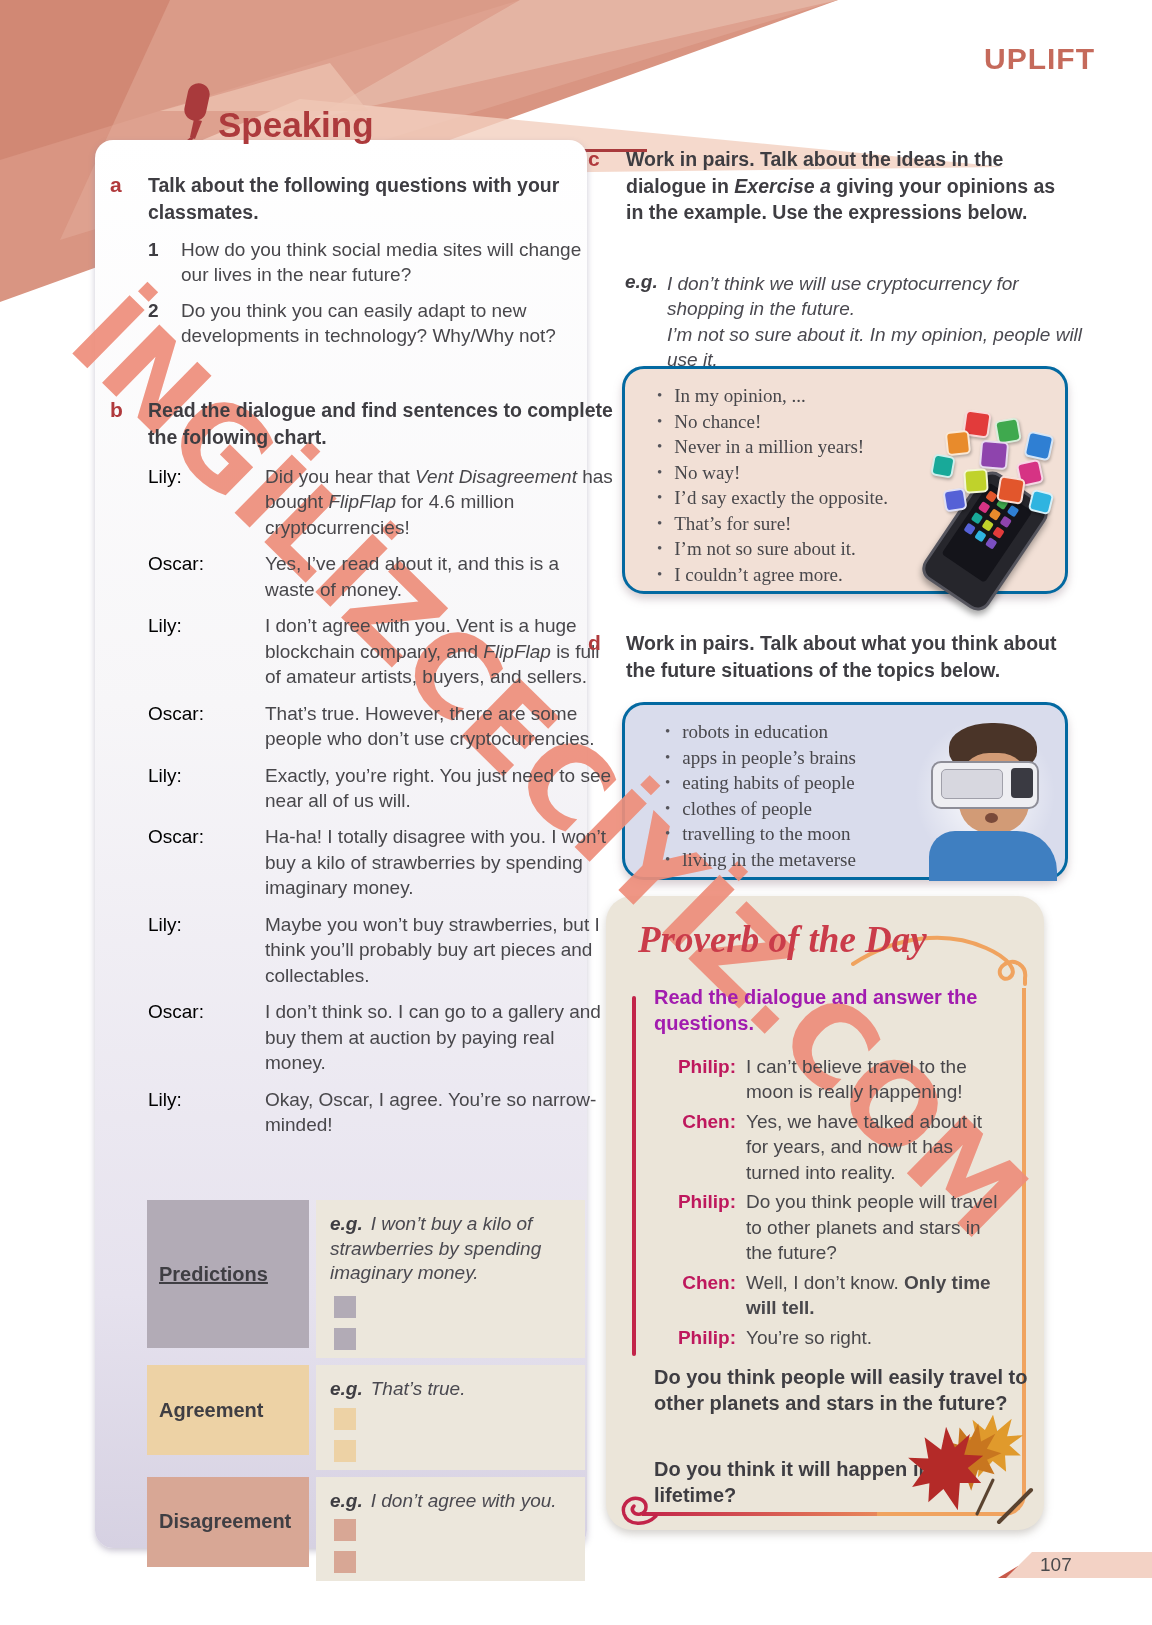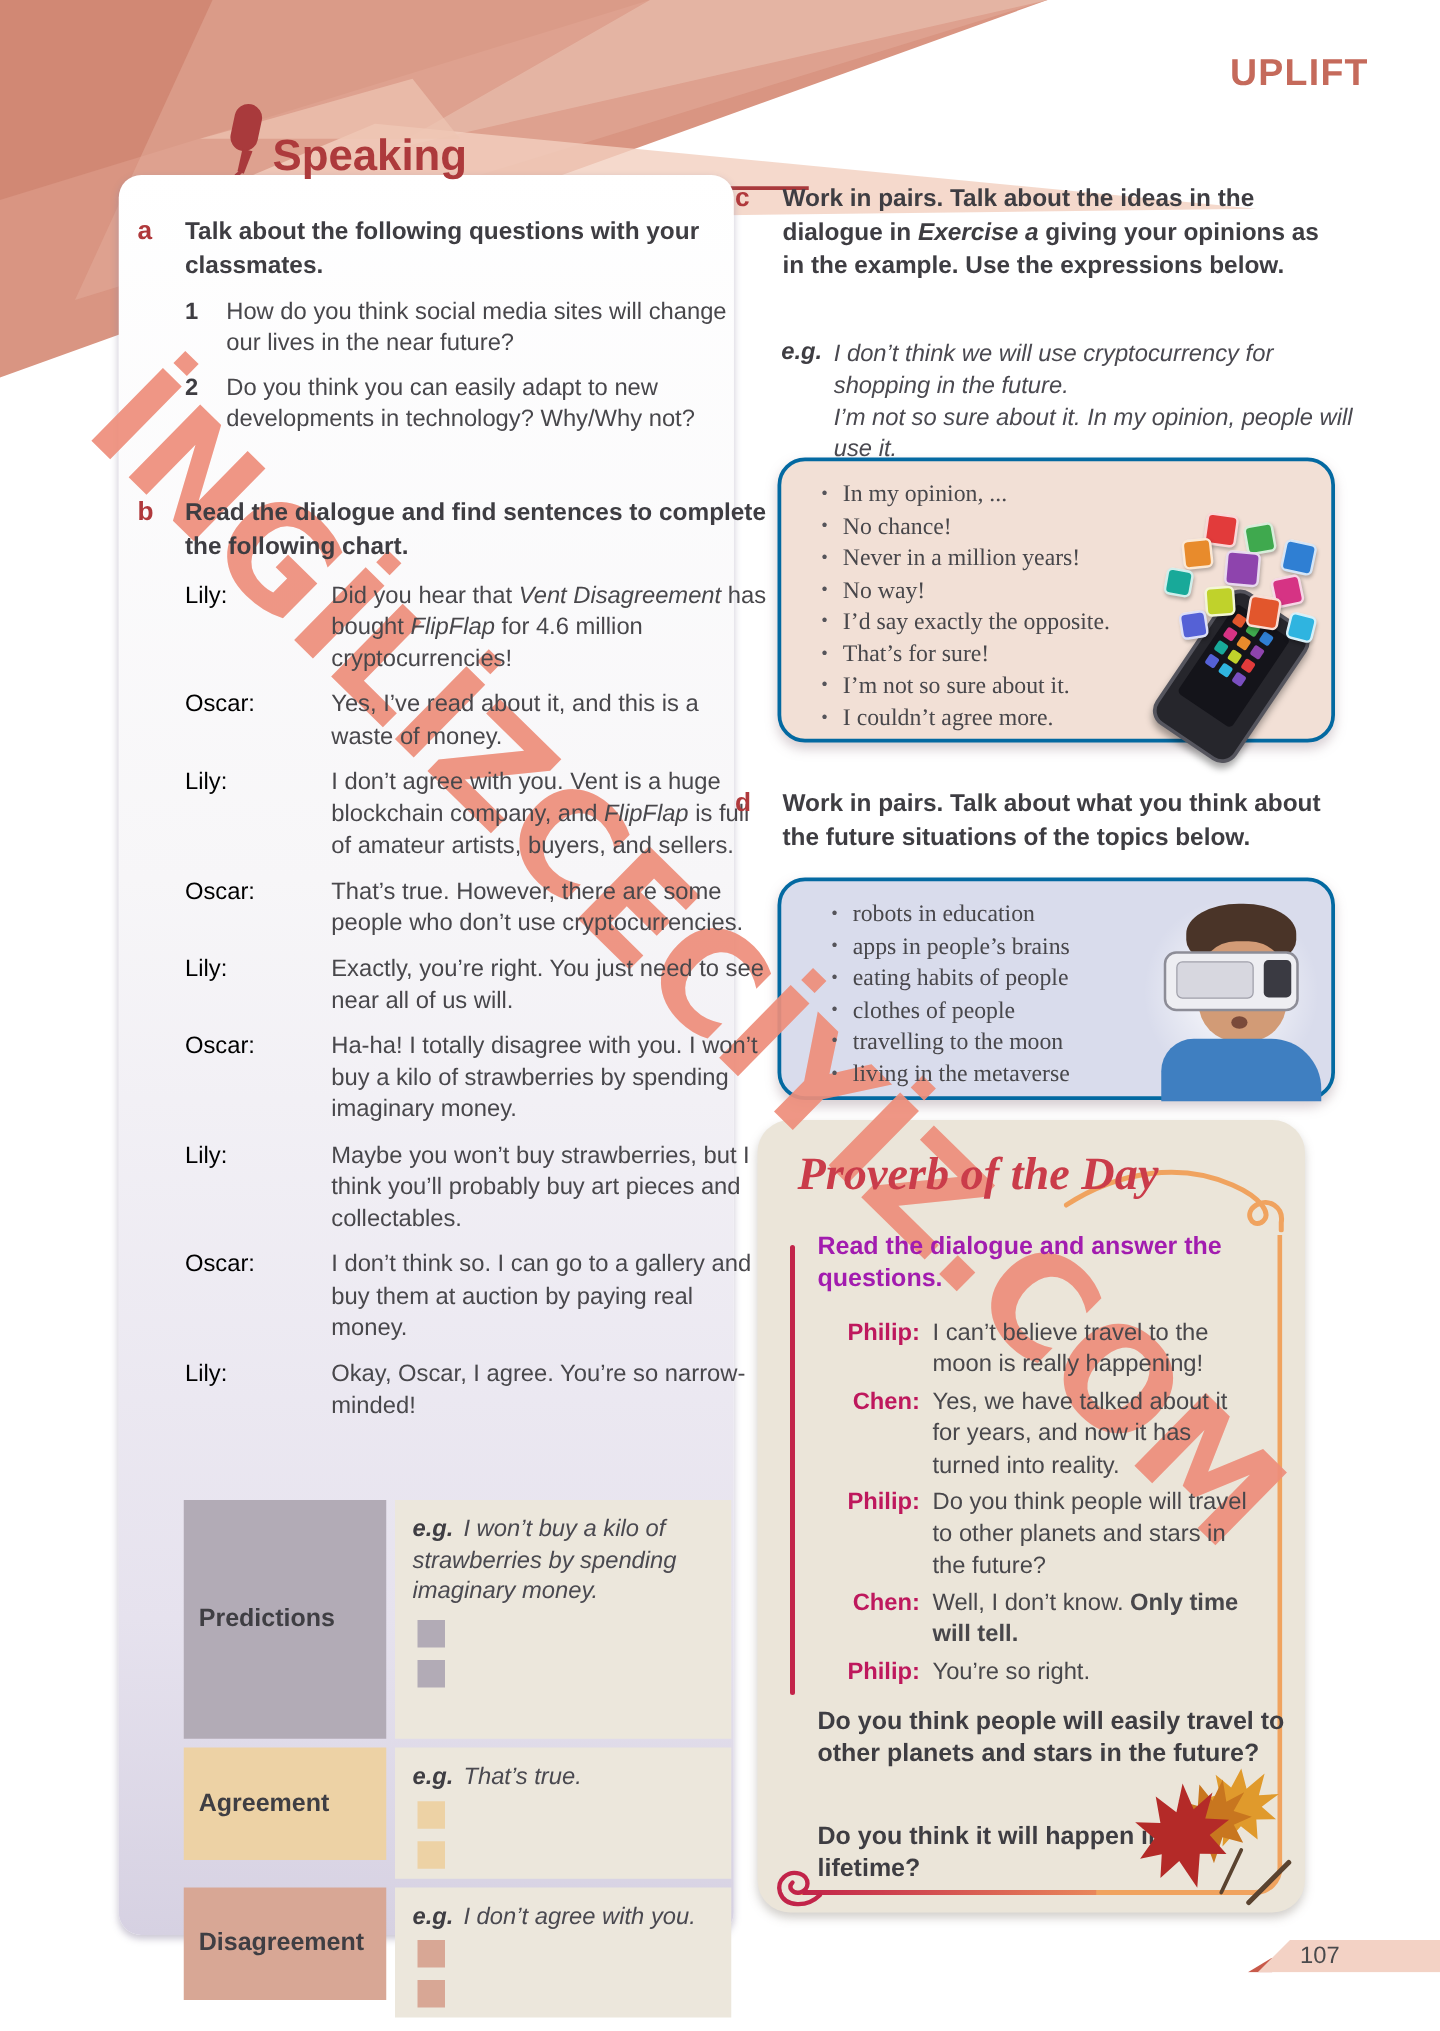--- a/index.html
+++ b/index.html
@@ -48,21 +48,21 @@
 
   .sec-b{position:absolute;left:110px;top:397px;width:478px;}
   .dlg{margin-top:14px;}
   .dlg-row{display:grid;grid-template-columns:105px 348px;column-gap:12px;margin-bottom:11px;}
   .dlg-name{font-weight:400;text-align:left;font-size:19px;line-height:1.34;color:#000000;}
 
   
   .chart{position:absolute;left:147px;top:1200px;width:438px;display:grid;row-gap:7px;}
   .chart-row{display:grid;grid-template-columns:162px 269px;column-gap:7px;}
   .chart-label{display:flex;align-items:center;padding-left:12px;font-size:20px;font-weight:600;color:#3f3e43;}
-  .row-pred  .chart-label{background:var(--chart_pred);height:191px;}
+  .row-pred  .chart-label{background:var(--chart_pred);height:148px;text-decoration:underline;}
   .row-agree .chart-label{background:var(--chart_agree);height:90px;}
   .row-dis   .chart-label{background:var(--chart_dis);height:90px;}
   .chart-cell{background:var(--chart_cell);padding:12px 14px 8px 14px;}
   .eg{font-weight:700;font-style:italic;color:#3e3d42;margin-right:8px;font-size:19px;}
   .ex{font-style:italic;color:#4a4950;font-size:19px;line-height:1.3;}
   .sq{width:22px;height:22px;margin:10px 0 0 4px;}
   .row-pred .sq{background:var(--chart_pred);}
   .row-agree .sq{background:var(--chart_agree);}
   .row-dis .sq{background:var(--chart_dis);}
 

